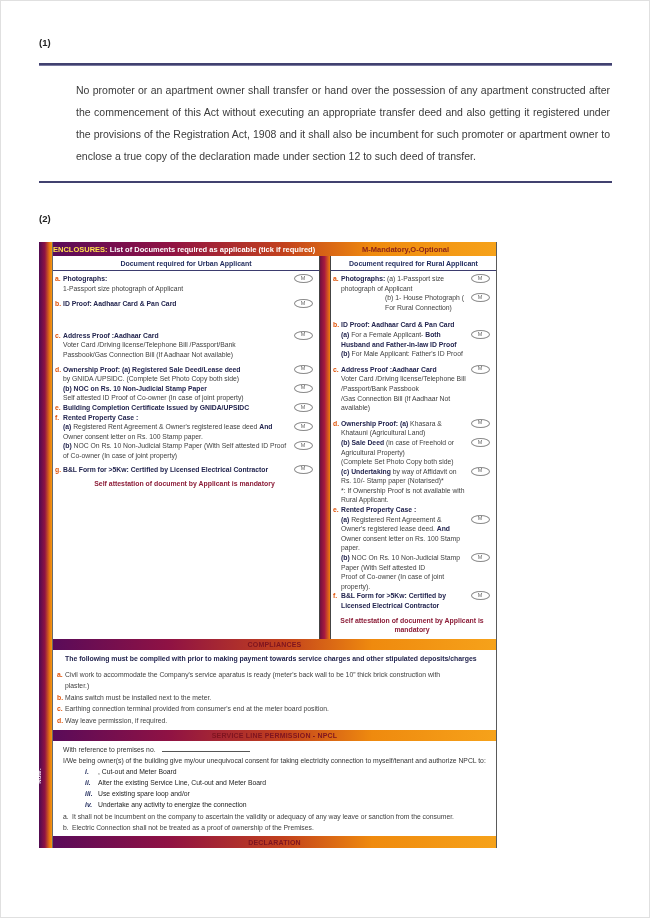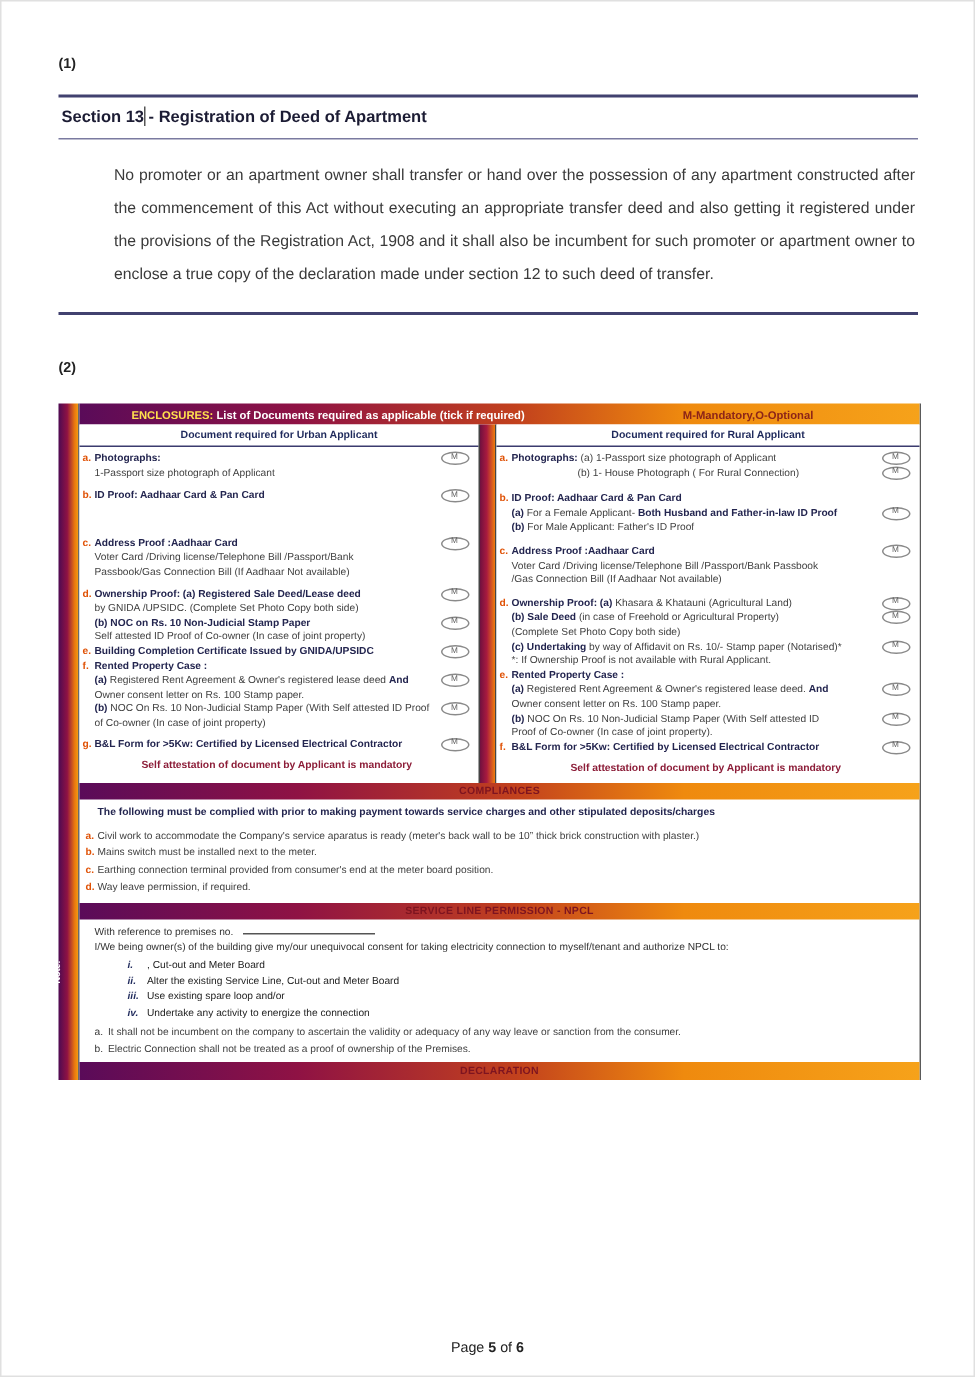--- a/index.html
+++ b/index.html
@@ -11,21 +11,21 @@
   .r-thick { border-top:2.5px solid #41416f; margin-top:15px; }
   .r-thin  { border-top:1px solid #7a7aa0; }
 
   .sec-title { position:relative; font-size:11px; font-weight:bold; color:#1c1c34; padding:7px 0 8px 2px; }
   .caret { position:absolute; left:57px; top:6px; width:1px; height:13px; background:#555; }
 
   .para { font-size:10.5px; line-height:22px; color:#3a3a3a; text-align:justify;
           padding:13px 2px 14px 37px; }
 
   
-  .formbox { margin-top:18px; position:relative; width:575px; display:flex; }
+  .formbox { margin-top:18px; position:relative; width:458px; display:flex; }
   .leftband { width:13px; flex:0 0 13px;
               background:linear-gradient(90deg,#4d0a52 0%,#8f1244 45%,#e8760f 82%,#f49a12 100%); }
   .fcontent { flex:1; border-right:1px solid #5a5a5a; border-left:1px solid #6a6a6a; }
 
   .encband { height:14px; display:flex; align-items:center; font-size:7.5px; font-weight:bold;
              background:linear-gradient(90deg,#5a0b59 0%,#8f1244 26%,#c2411d 52%,#ef8a0e 72%,#f6a21a 100%); }
   .encband .tleft  { flex:1.45; text-align:center; color:#fff; }
   .encband .tleft .hl { color:#ffe14d; }
   .encband .tright { flex:1; text-align:center; color:#8c2418; }
 
@@ -73,24 +73,20 @@
   .footer b { font-weight:bold; }
 </style>
 </head>
 <body>
 
 <div class="page">
 
   <div class="marker">(1)</div>
 
   <div class="r-thick"></div>
-  <div class="sec-title">
-    <span>Section 13 - Registration of Deed of Apartment</span>
-    <span class="caret"></span>
-  </div>
   <div class="r-thin"></div>
 
   <div class="para">No promoter or an apartment owner shall transfer or hand over the possession of any apartment constructed after the commencement of this Act without executing an appropriate transfer deed and also getting it registered under the provisions of the Registration Act, 1908 and it shall also be incumbent for such promoter or apartment owner to enclose a true copy of the declaration made under section 12 to such deed of transfer.</div>
   <div class="r-thick" style="margin-top:0;"></div>
 
   <div class="marker" style="margin-top:30px;">(2)</div>
 
   <div class="formbox">
     <div class="leftband"></div>
     <div class="fcontent">
@@ -402,20 +398,14 @@
               <span class="oc"></span>
             </div>
           </div>
       </div>
 
       <div class="secband" style="height:12px;">DECLARATION</div>
 
     </div>
   </div>
 
-  <div class="footer">
-    <span>Page</span>
-    <b>5</b>
-    <span>of</span>
-    <b>6</b>
-  </div>
 
 </div>
 
 </body></html>

